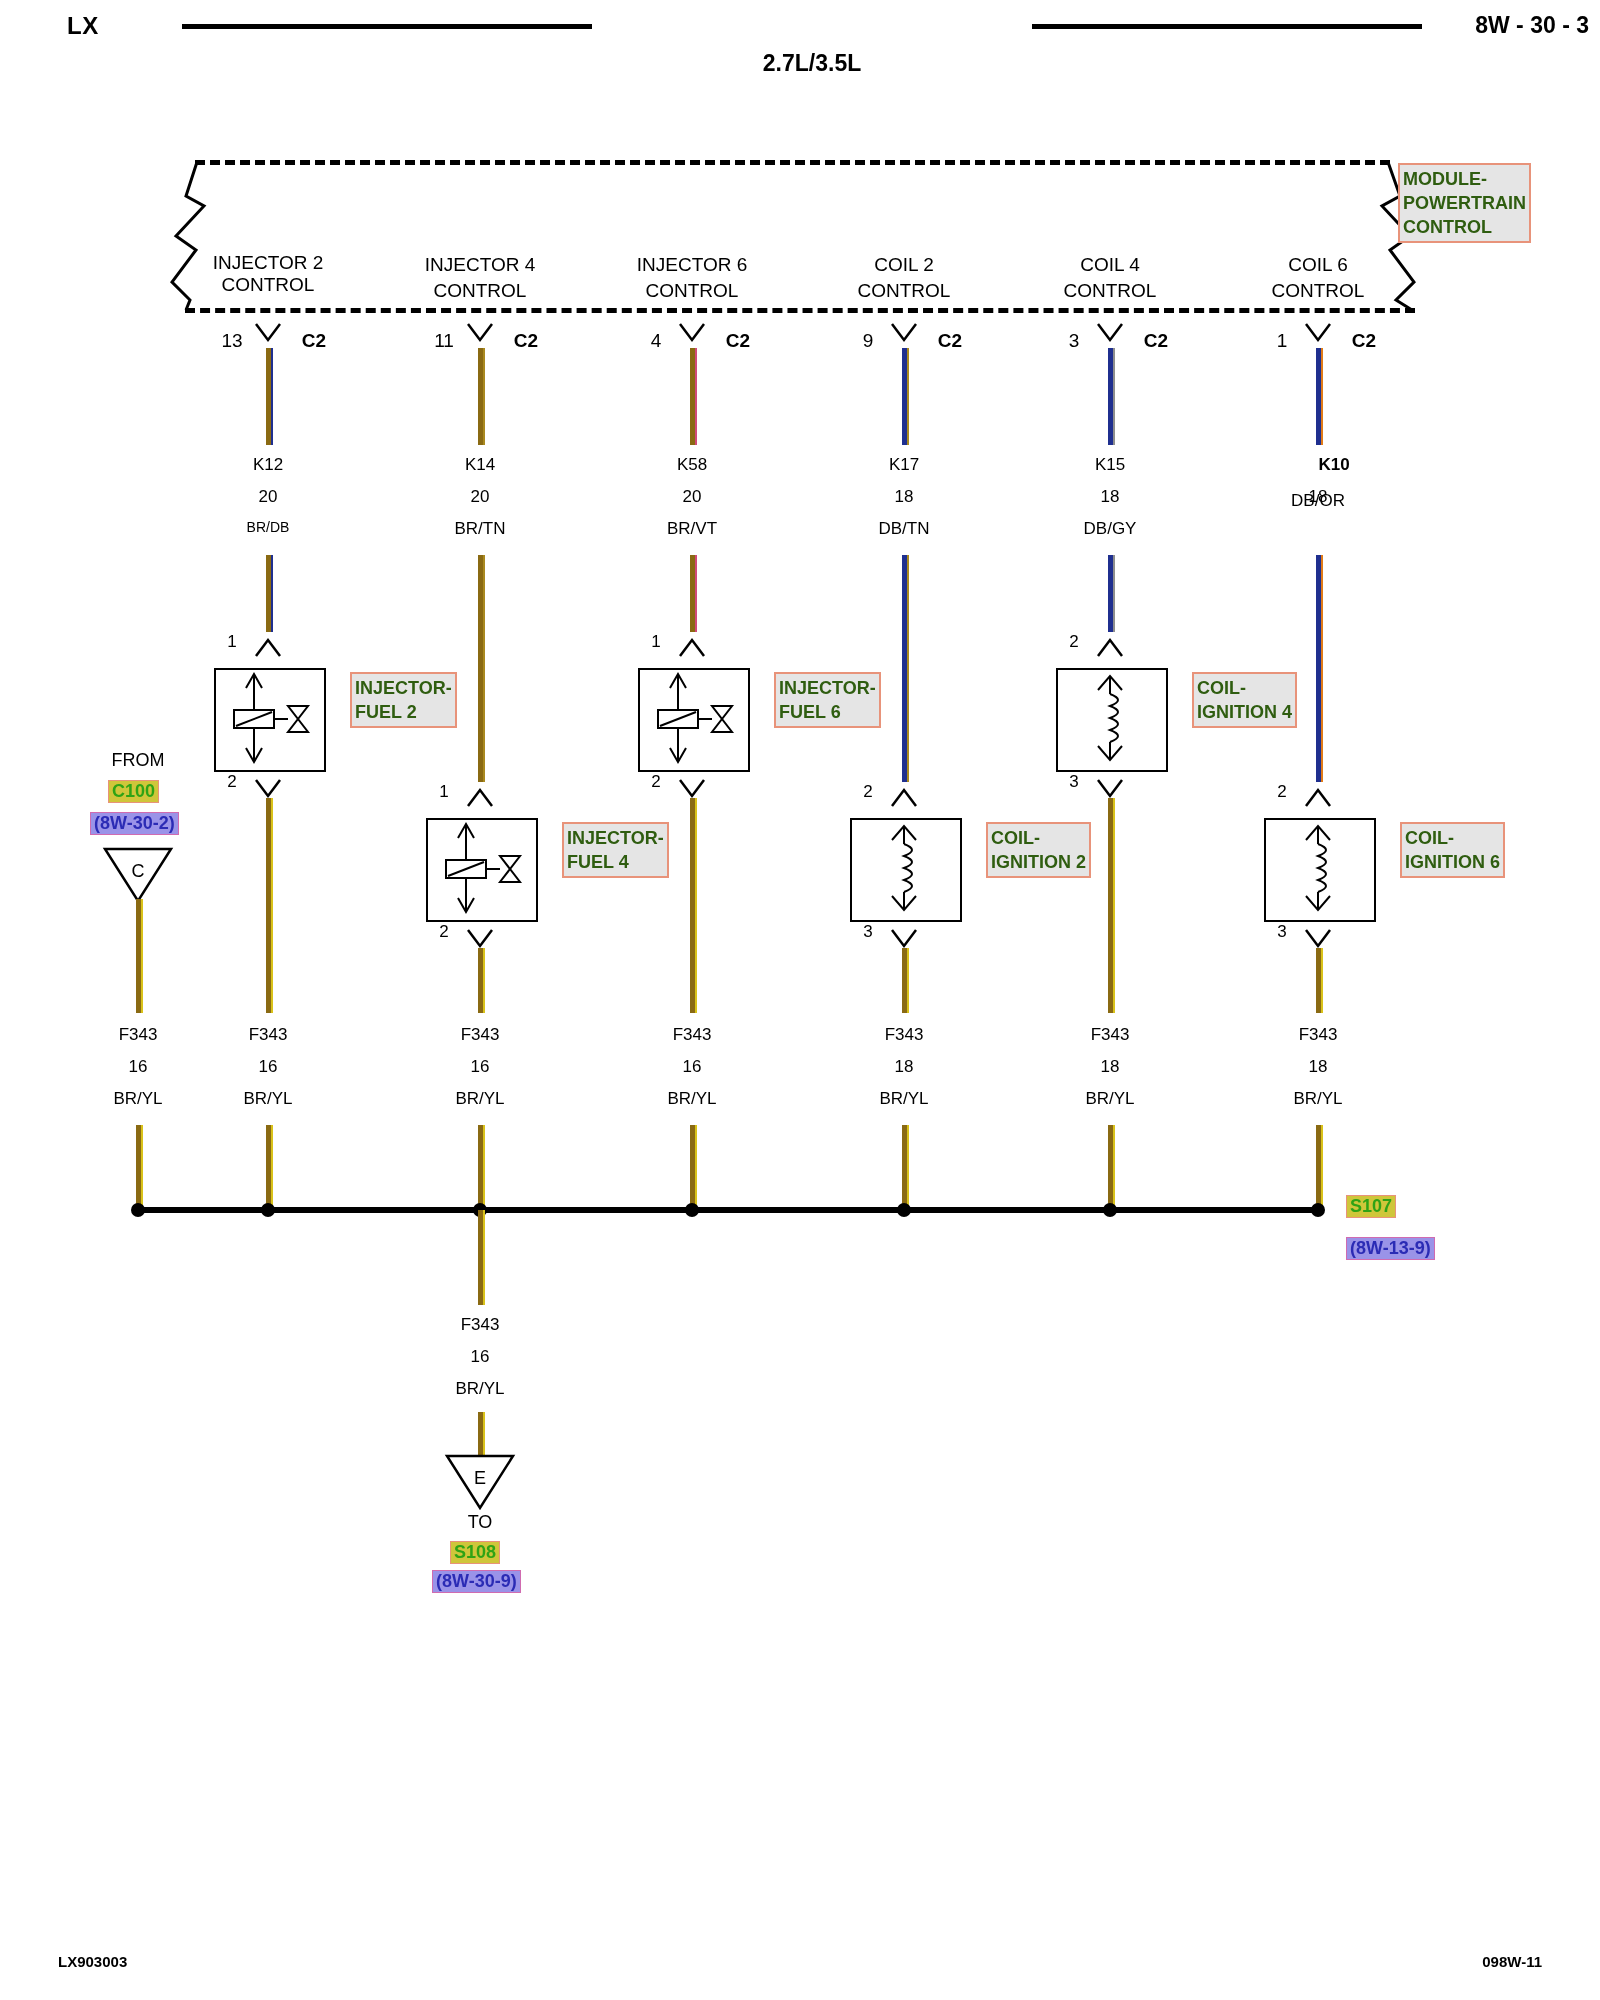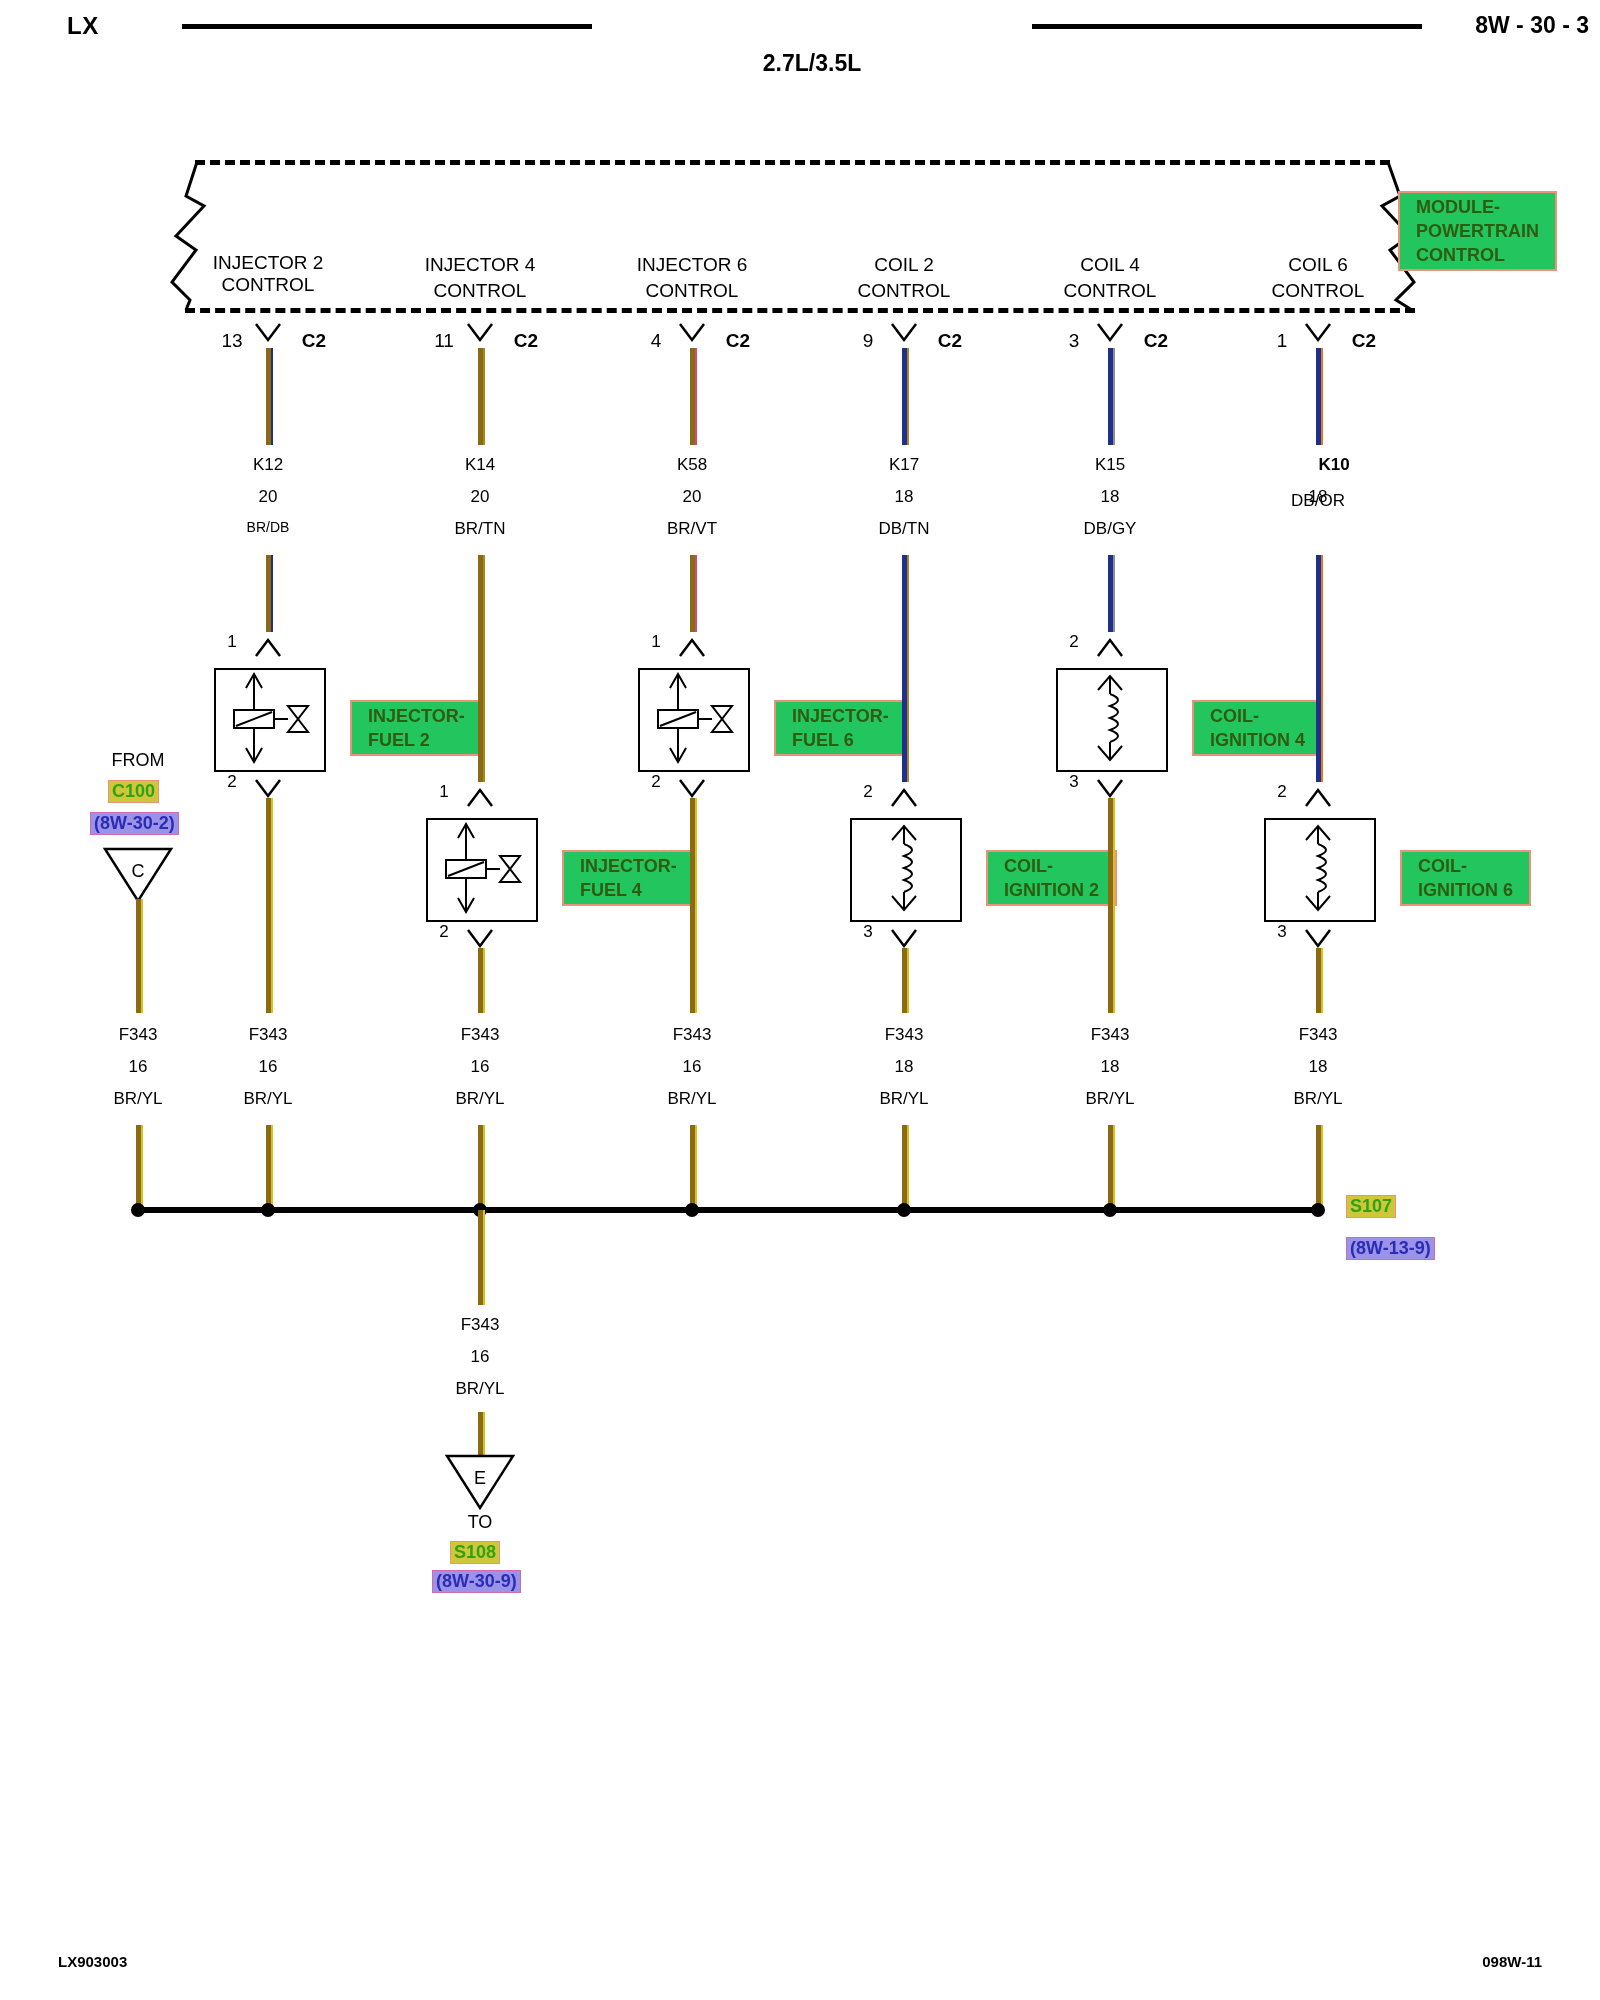--- a/index.html
+++ b/index.html
@@ -27,23 +27,23 @@
   .wire{position:absolute;width:5px;}
   .wire-stripe{position:absolute;width:2px;}
   .blk{position:absolute;background:#000;}
   .txt-c{position:absolute;font-size:17px;white-space:nowrap;transform:translateX(-50%);text-align:center;}
 
   
   .dash-h{position:absolute;height:0;border-top:5px dashed #000;}
   .comp-box{position:absolute;border:2px solid #000;background:#fff;}
 
   
-  .cal{position:absolute;background:#22c55e;border:2px solid #e8937a;
+  .cal{position:absolute;background:#e5e5e5;border:2px solid #e8937a;
        color:#2f5d10;font-weight:bold;font-size:18px;line-height:24px;
-       padding:2px 16px;white-space:pre;margin-top:28px;}
+       padding:2px 3px;white-space:pre;}
   .ref-name{position:absolute;background:#cfc63a;border:1px solid #e8937a;
        color:#2fa315;font-weight:bold;font-size:18px;padding:0 3px;white-space:nowrap;}
   .ref-page{position:absolute;background:#9a93e8;border:1px solid #d06bb0;
        color:#2b2bb5;font-weight:bold;font-size:18px;padding:0 3px;white-space:nowrap;}
 
   svg{position:absolute;overflow:visible;}
 </style>
 </head>
 <body>
 

